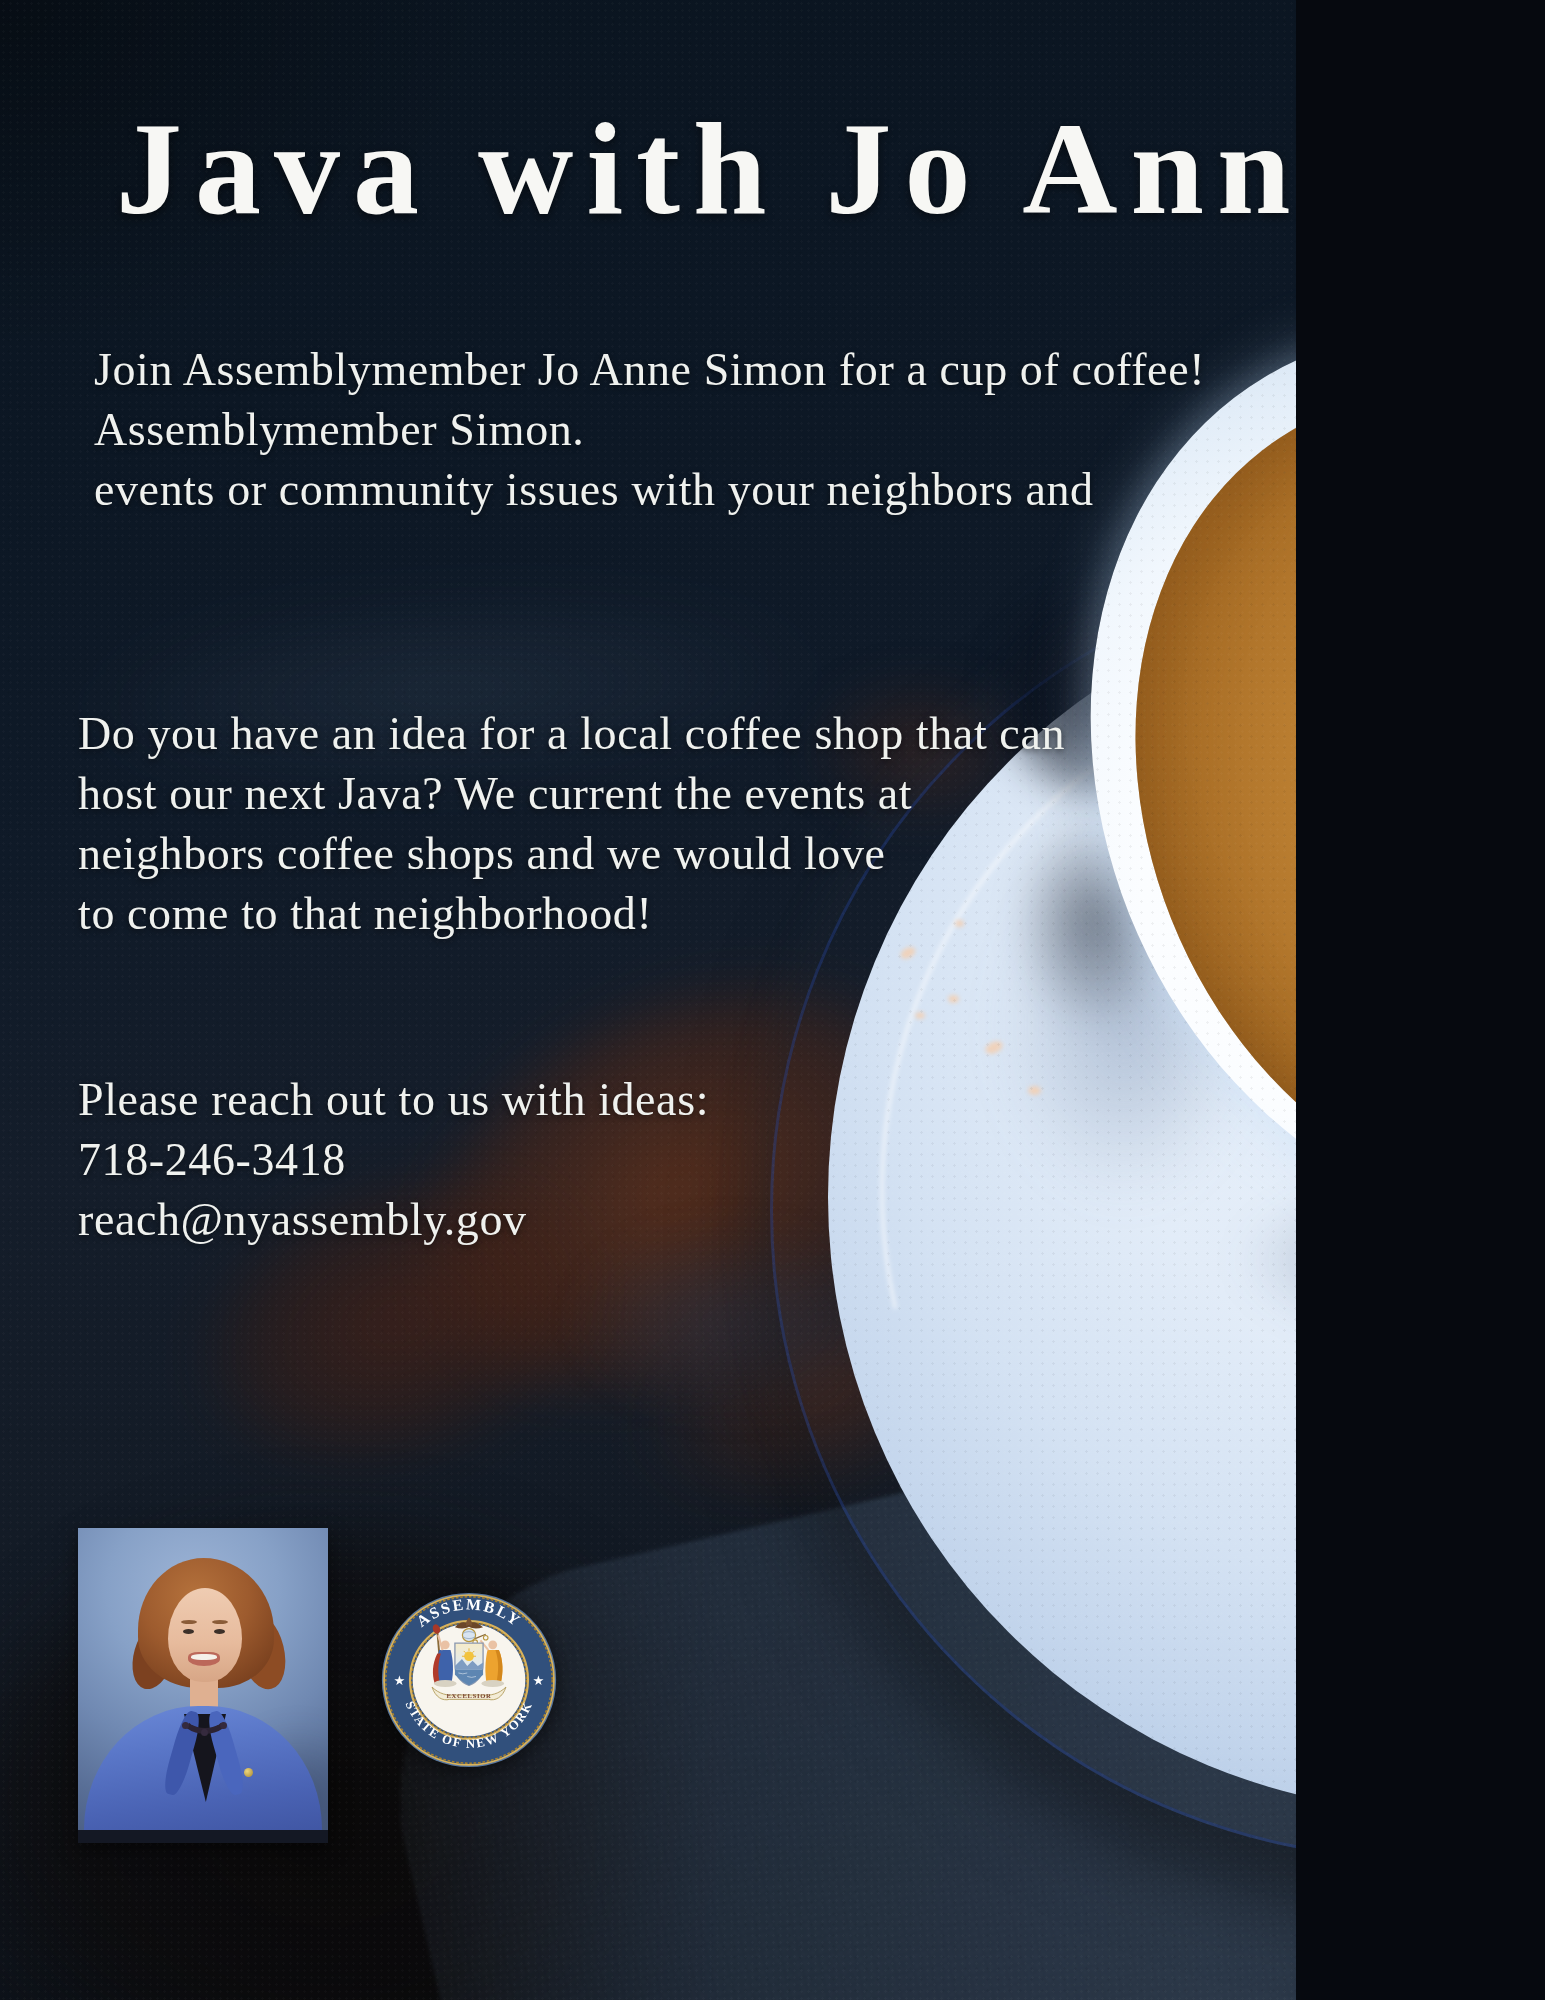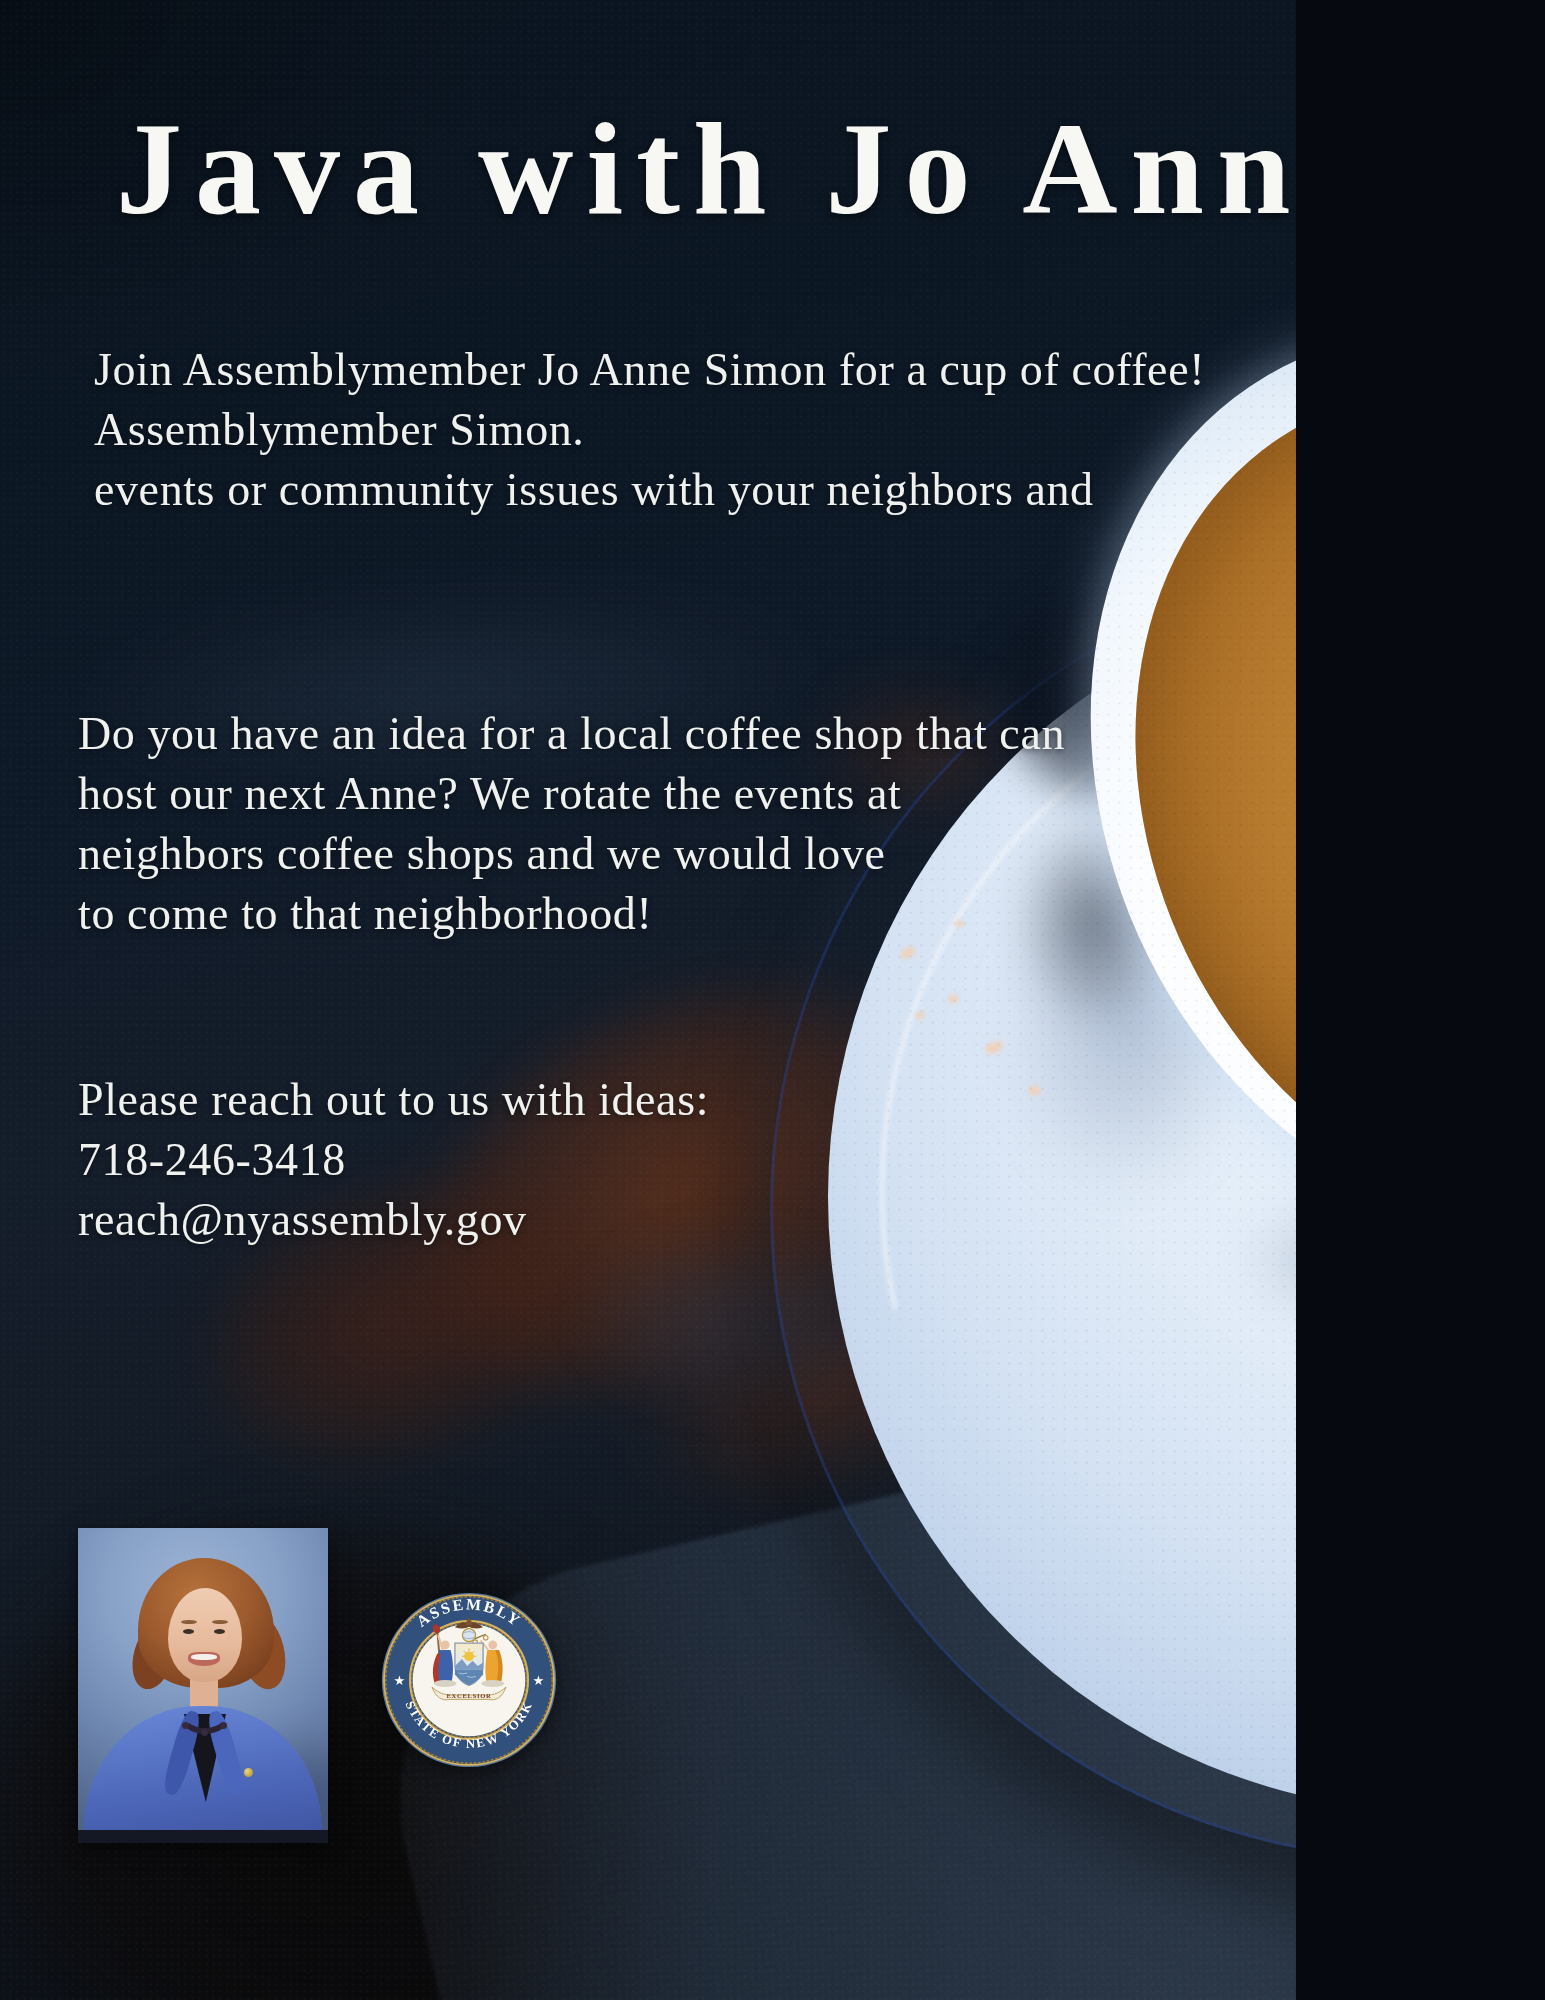--- a/index.html
+++ b/index.html
@@ -203,21 +203,21 @@
   <h1 class="title">Java with Jo Anne</h1>
 
   <div class="copy para-intro">
     <div style="position:static">Join Assemblymember Jo Anne Simon for a cup of coffee!</div>
     <div style="position:static">Assemblymember Simon.</div>
     <div style="position:static">events or community issues with your neighbors and</div>
   </div>
 
   <div class="copy para-idea">
     <div style="position:static">Do you have an idea for a local coffee shop that can</div>
-    <div style="position:static">host our next Anne? We rotate the events at</div>
+    <div style="position:static">host our next Java? We current the events at</div>
     <div style="position:static">neighbors coffee shops and we would love</div>
     <div style="position:static">to come to that neighborhood!</div>
   </div>
 
   <div class="copy para-contact">
     <div style="position:static">Please reach out to us with ideas:</div>
     <div style="position:static">718-246-3418</div>
     <div style="position:static">reach@nyassembly.gov</div>
   </div>
 

